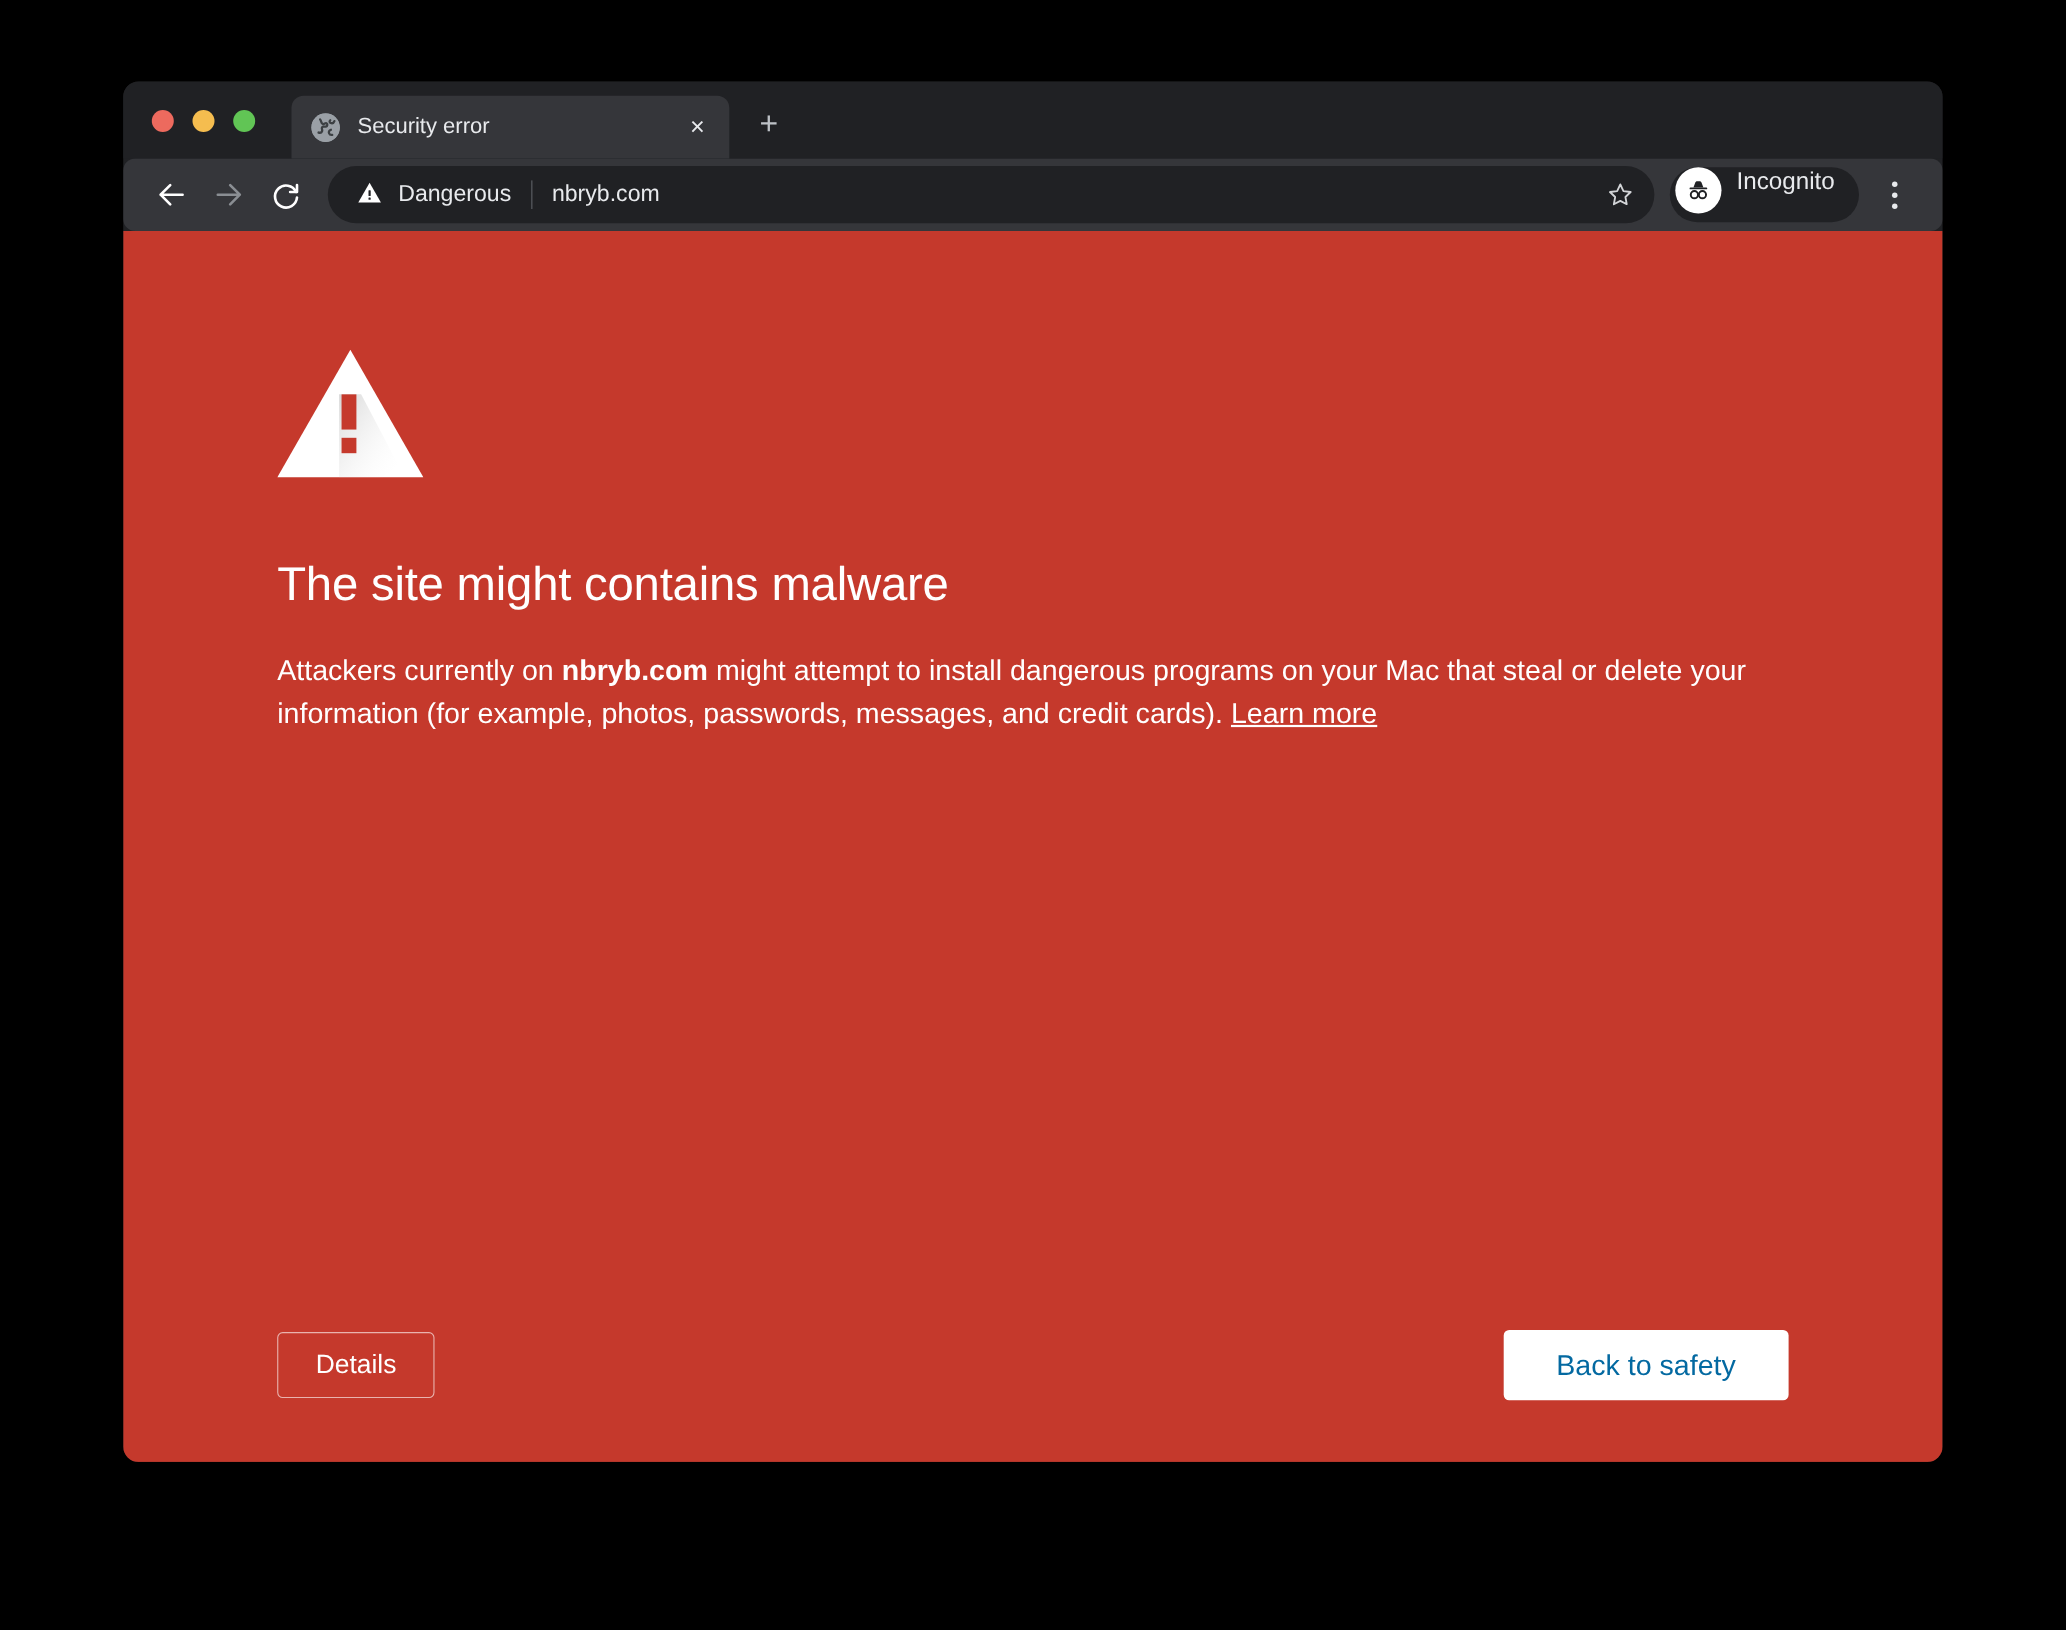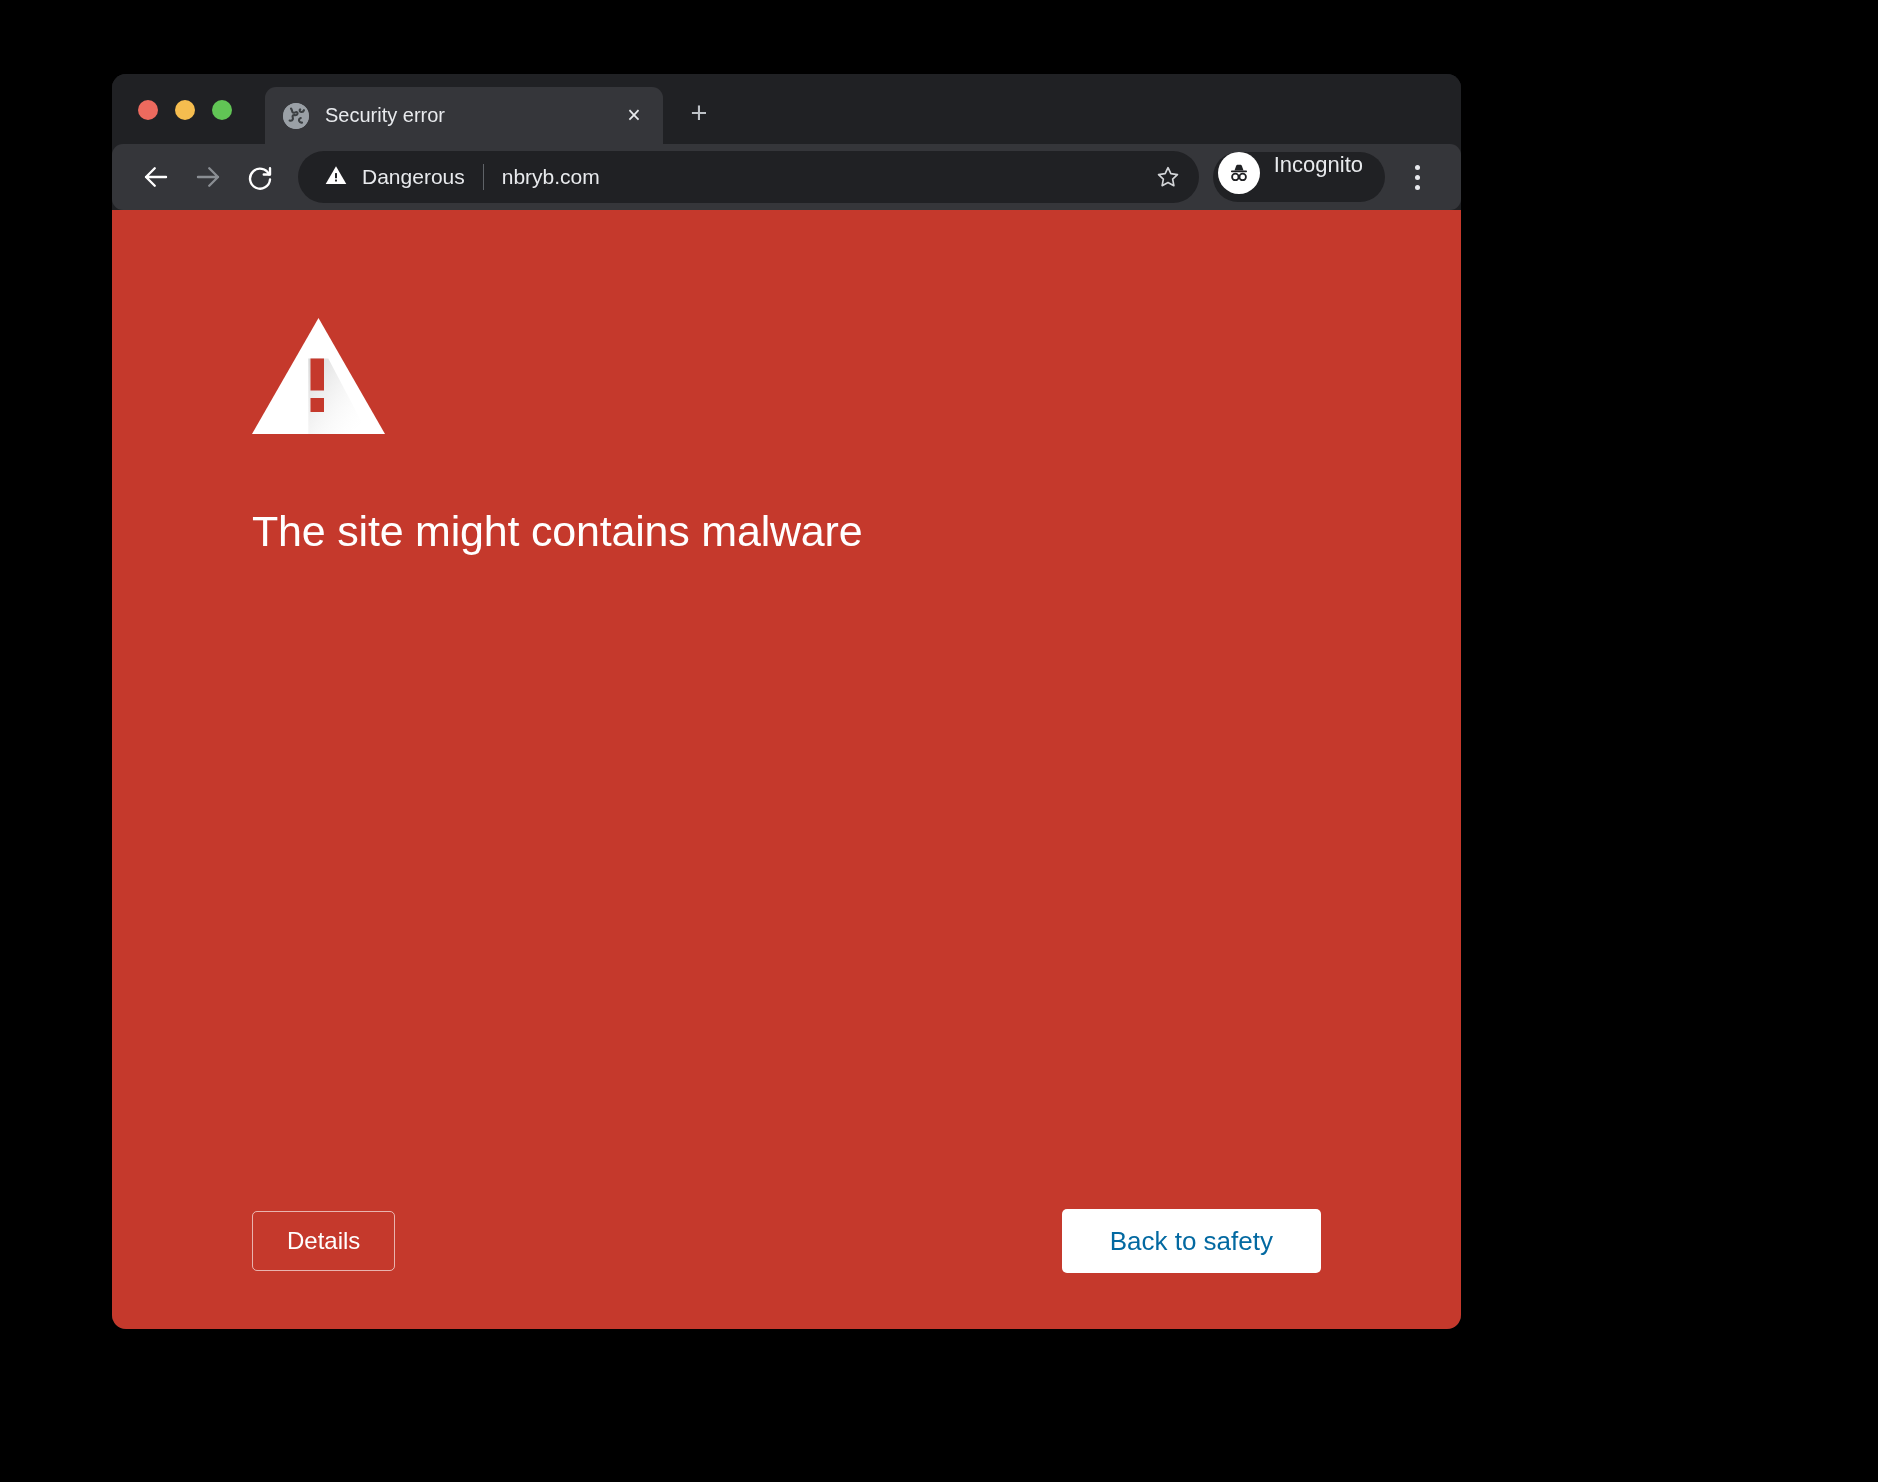--- a/index.html
+++ b/index.html
@@ -10,21 +10,21 @@
     background: #000000;
     overflow: hidden;
     font-family: "Liberation Sans", sans-serif;
   }
 
   
   .browser-window {
     position: absolute;
     left: 112px;
     top: 74px;
-    width: 1349px;
+    width: 1654px;
     height: 1255px;
     border-radius: 14px;
     overflow: hidden;
     background: #202124;
     box-shadow: 0 10px 42px rgba(0,0,0,0.55);
   }
 
   
   .tab-strip {
     position: relative;
@@ -382,20 +382,21 @@
           </defs>
           <path d="M66.5 0 133 116H0z" fill="#FFFFFF"></path>
           <path d="M56.3 40.5h20L110 104.5 96 116H56.3z" fill="url(#shadowGrad)"></path>
           <rect x="58.5" y="40.5" width="13.5" height="32" fill="#C5392C"></rect>
           <rect x="58.5" y="80" width="13.5" height="14" fill="#C5392C"></rect>
         </svg>
       </div>
 
       <h1 class="headline">The site might contains malware</h1>
 
+      <p class="body-text"><span>Attackers currently on </span><b>nbryb.com</b><span> might attempt to install dangerous programs on your Mac that steal or delete your information (for example, photos, passwords, messages, and credit cards). </span><a class="learn-more" href="#">Learn more</a></p>
 
     </div>
 
     <div class="footer">
       <button class="btn-details">Details</button>
       <button class="btn-safety">Back to safety</button>
     </div>
   </div>
 
 </div>

